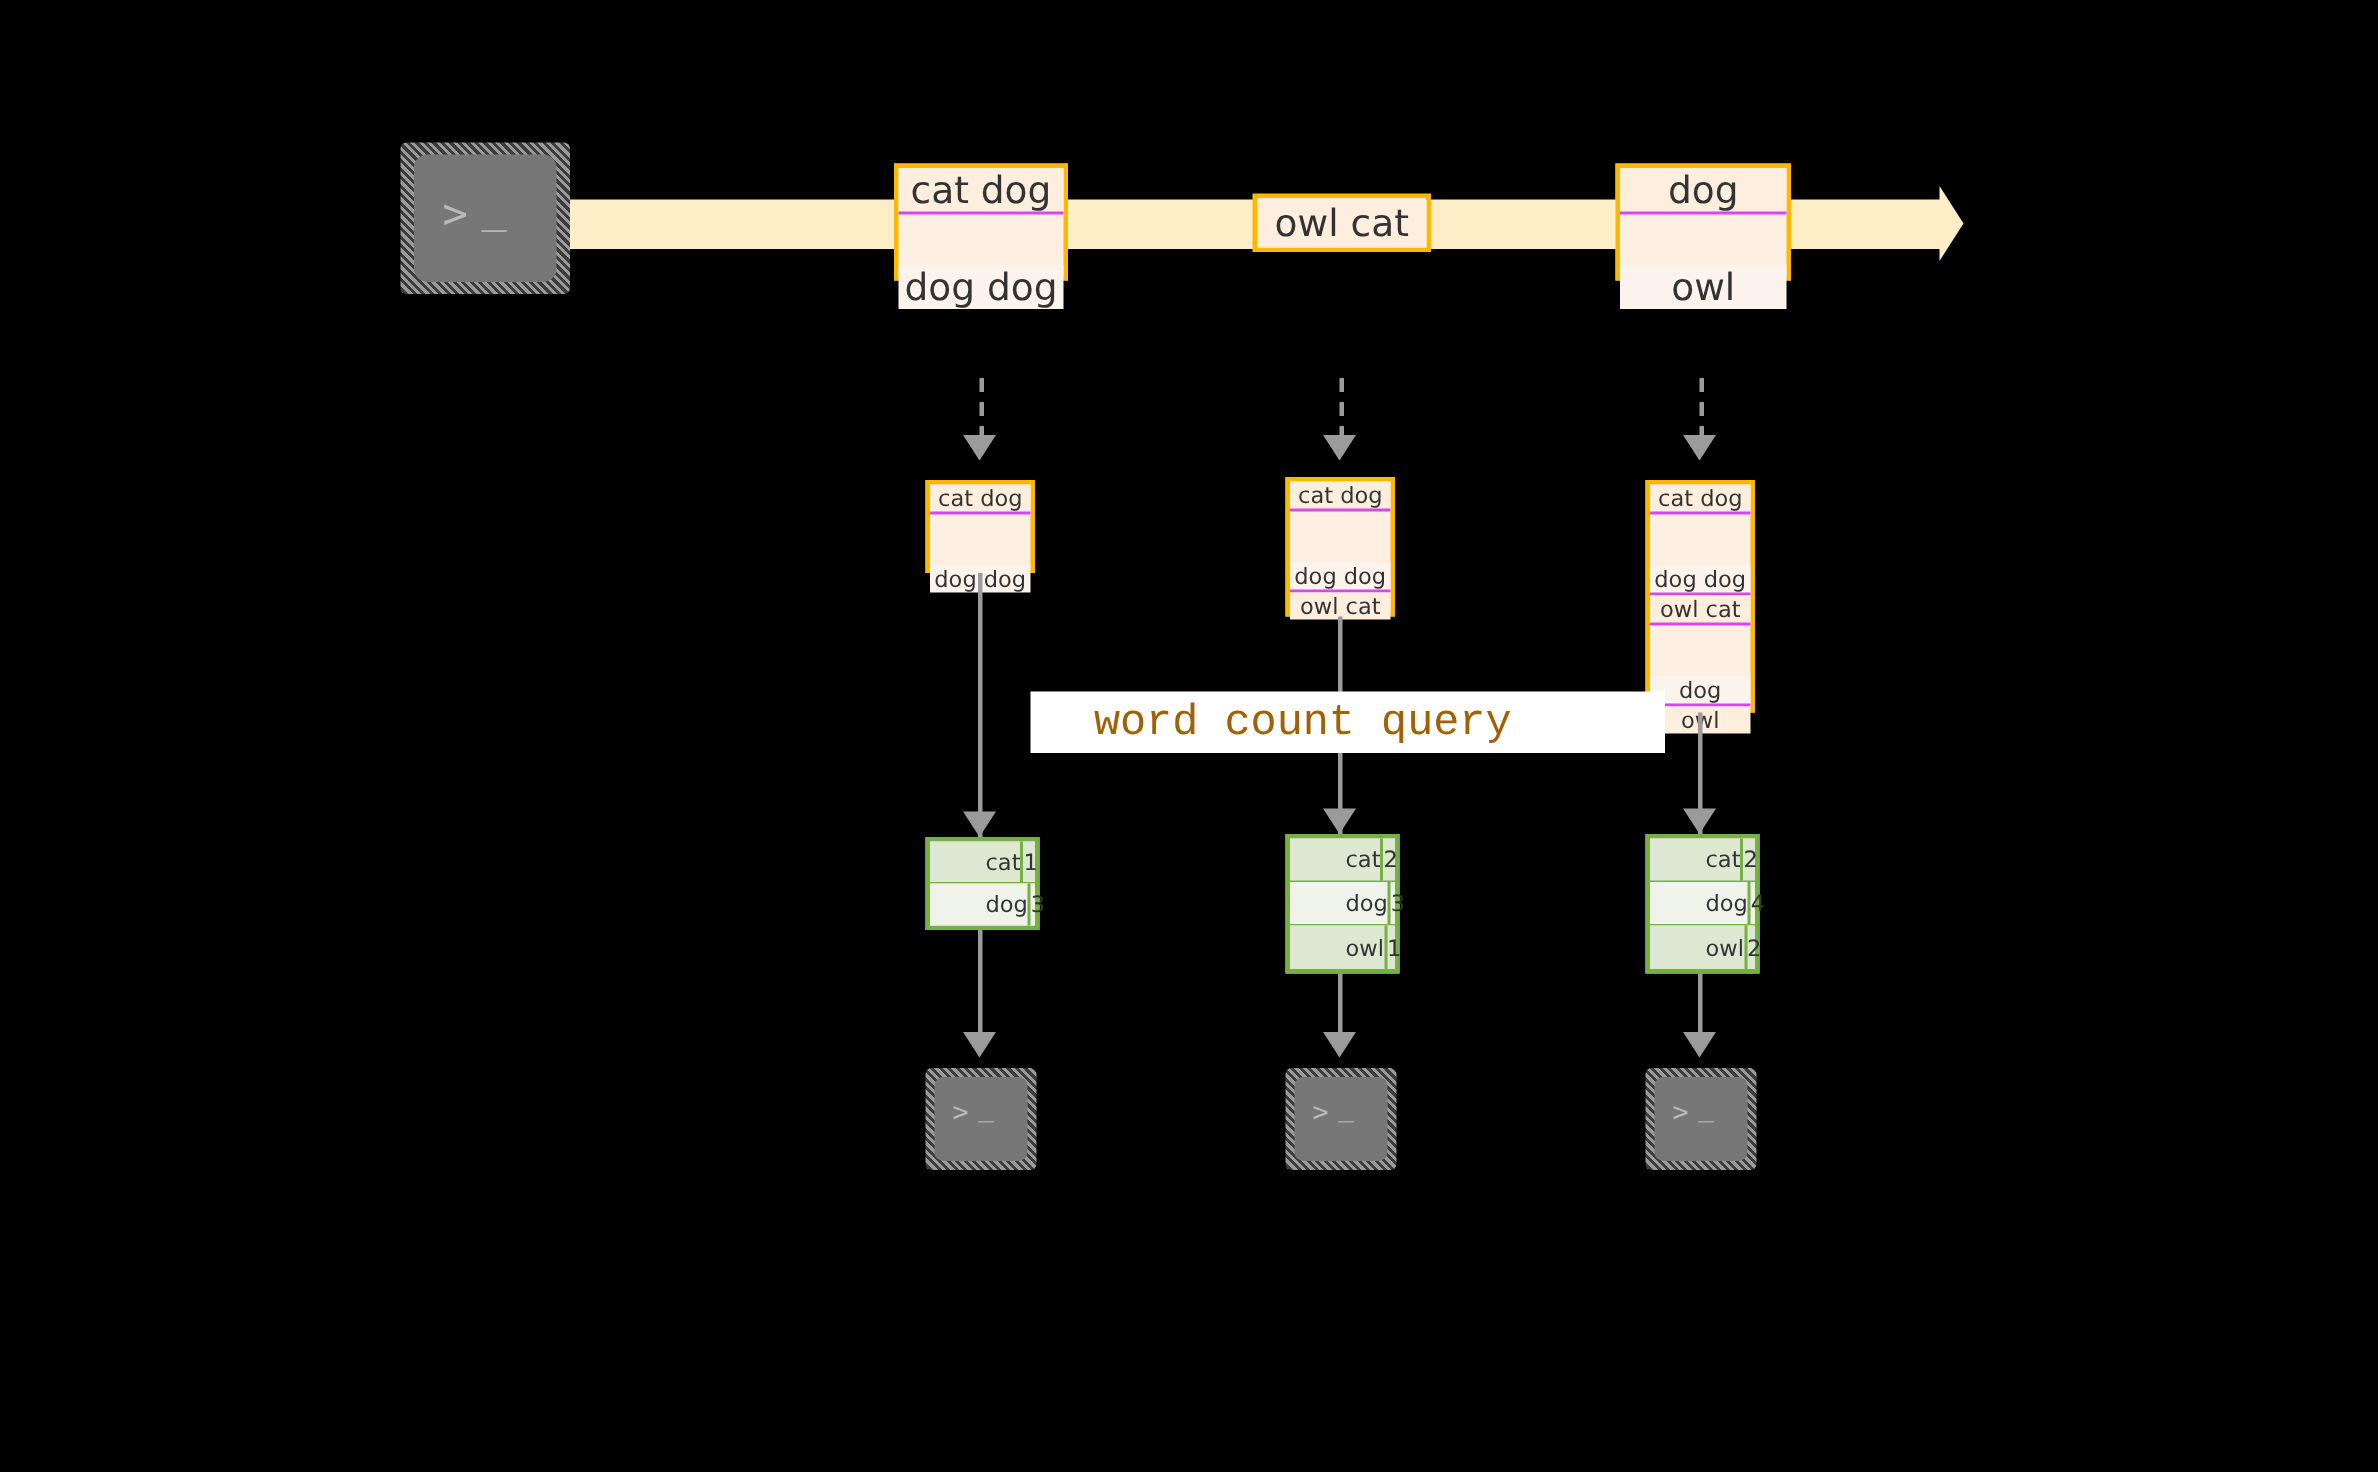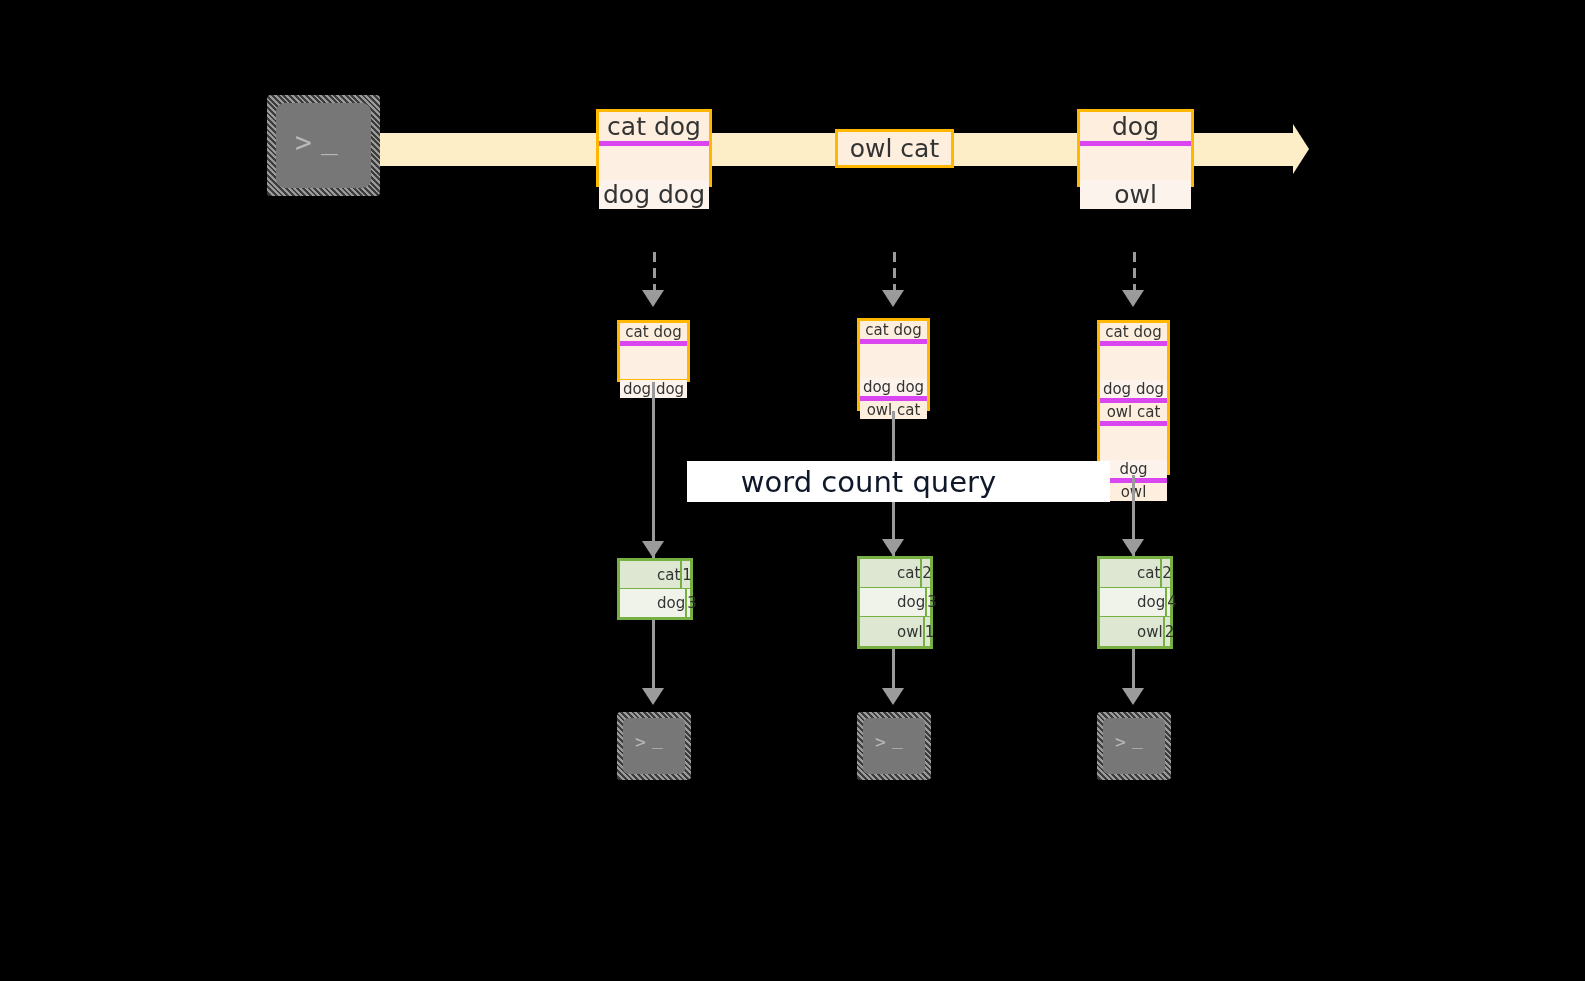--- a/index.html
+++ b/index.html
@@ -63,21 +63,21 @@
     flex-direction: column;
   }
   .orow {
     box-sizing: border-box;
     display: flex;
     align-items: center;
     justify-content: center;
     color: #333333;
     white-space: nowrap;
     background: #fdeede;
-    border-bottom: 5px solid #d946ef;
+    border-bottom: 2px solid #d946ef;
   }
   .orow:last-child { border-bottom: none; }
   .orow.alt { background: #fcf3ec; margin-top: 34px; }
 
   .obox.big .orow { font-size: 25px; height: 39px; }
   .obox.small .orow { font-size: 15px; height: 31px; }
 
   
   .gbox {
     position: absolute;
@@ -131,23 +131,24 @@
     border-width: 17px 11px 0 11px;
   }
 
   
   .banner {
     position: absolute;
     background: #ffffff;
     display: flex;
     align-items: center;
     justify-content: center;
-    color: #0f172a;
+    color: #a16207;
     font-size: 29px;
     white-space: nowrap;
+    font-family: Liberation Mono, monospace;
   }
   .banner span { padding-right: 60px; }
 </style>
 </head>
 <body>
 
 <div id="canvas">
 
   <div class="band" style="left:367px; top:133px; width:927px; height:33px;"></div>
   <div class="band-head" style="left:1293px; top:124px; border-width:25px 0 25px 16px;"></div>

